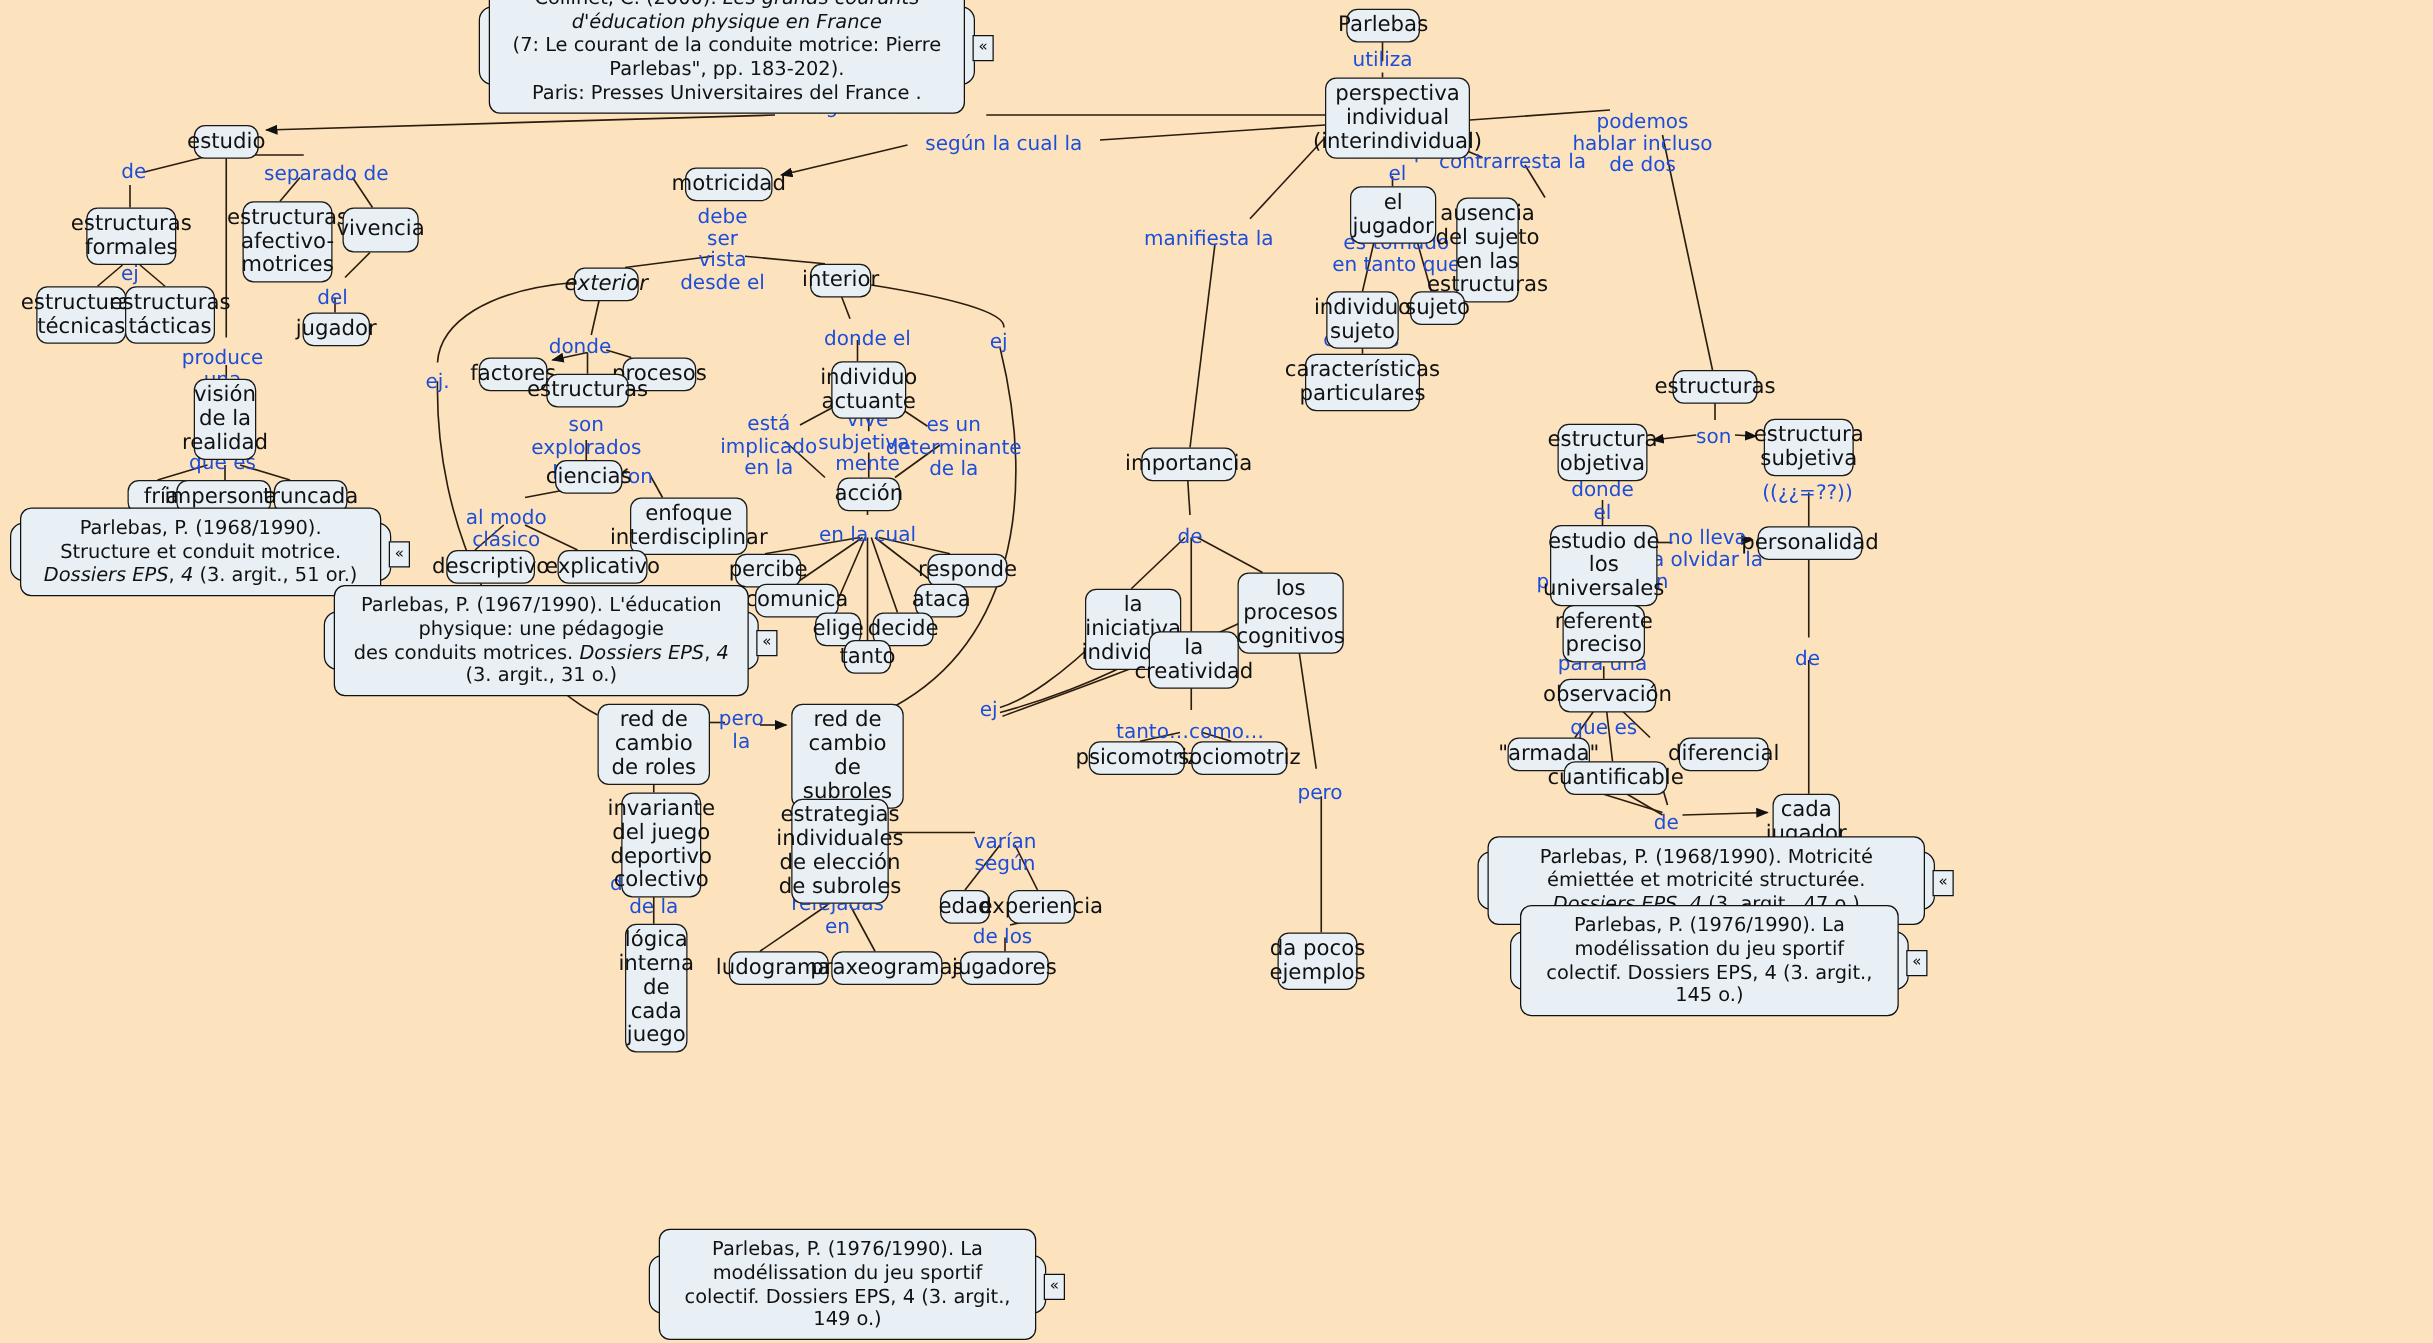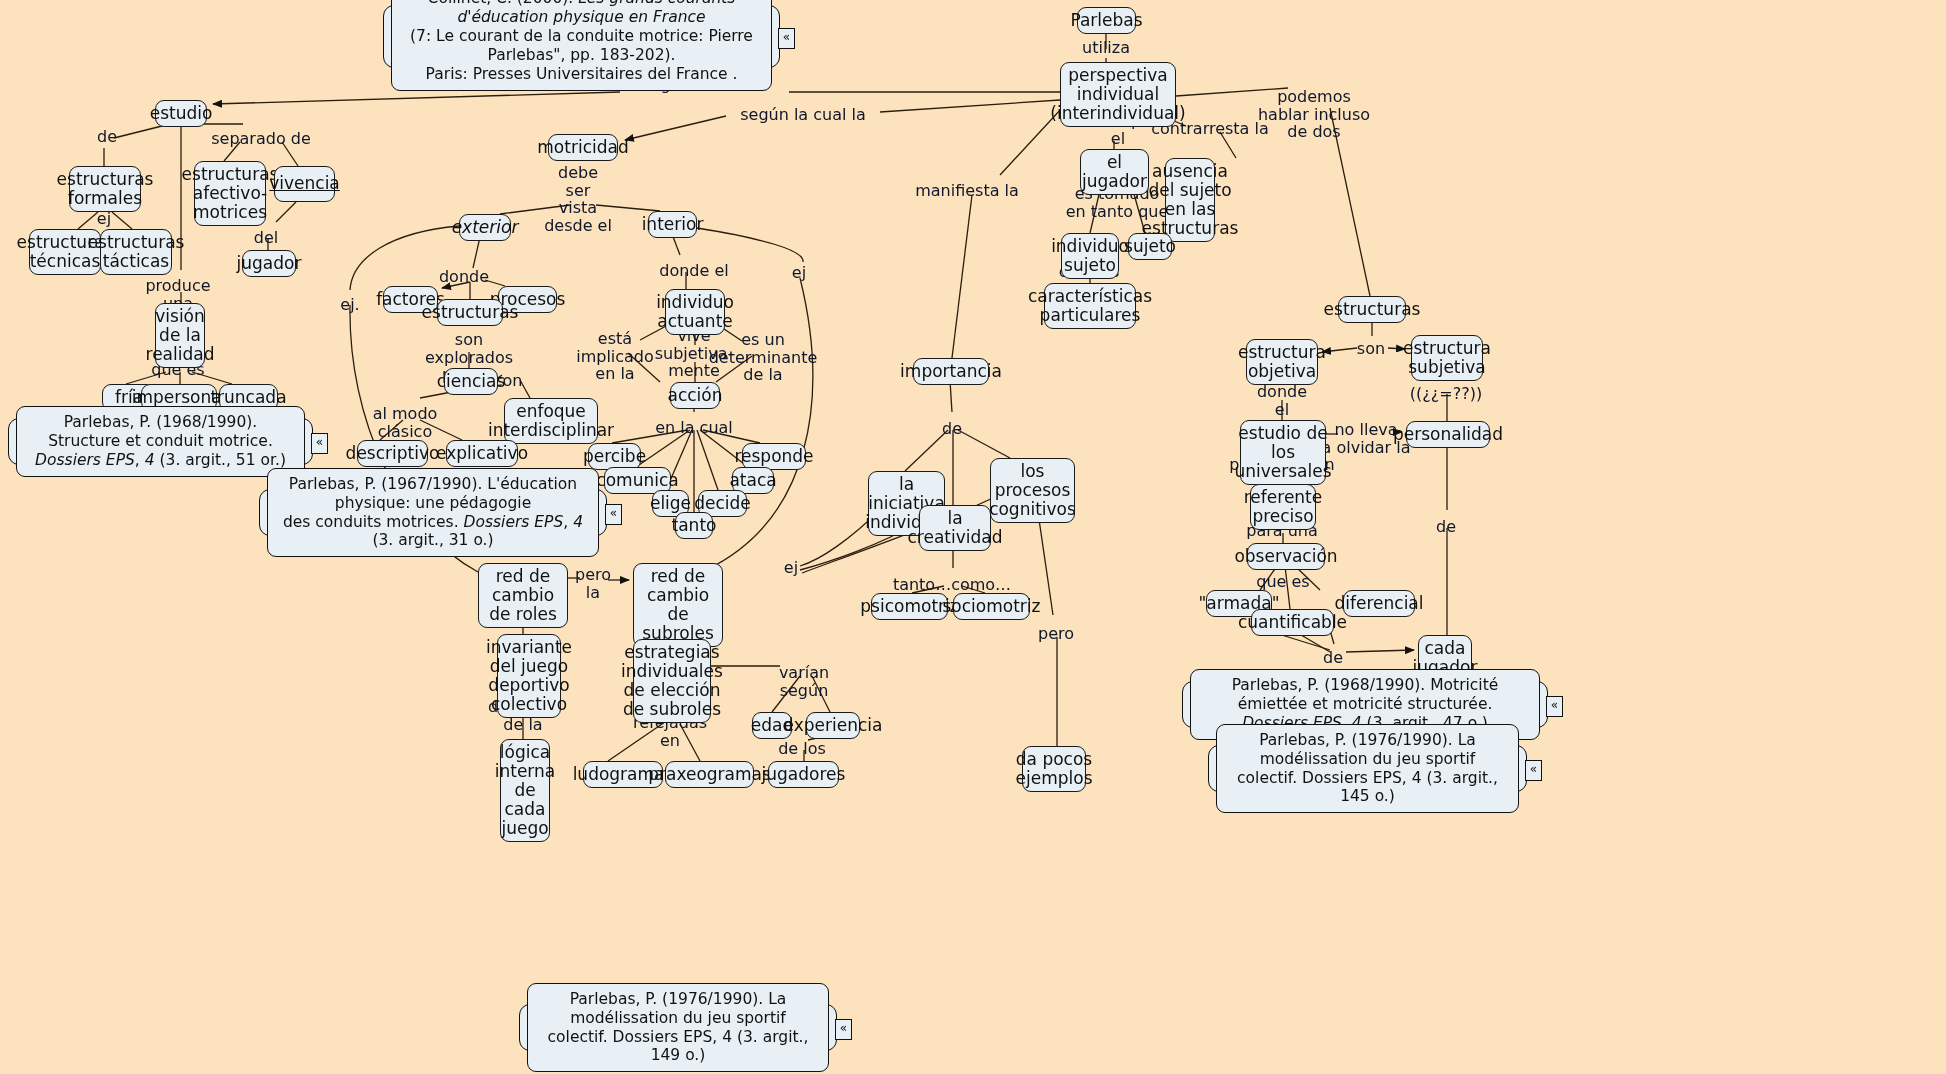--- a/index.html
+++ b/index.html
@@ -28,21 +28,21 @@
     align-items:center;
     justify-content:center;
     padding:3px 9px;
     white-space:pre-line;
     z-index:5;
   }
 
   
   .lp{
     position:absolute;
-    color:#0f172a;
+    color:#1d4ed8;
     font-size:16px;
     line-height:1.1;
     text-align:center;
     white-space:pre-line;
     z-index:4;
     transform:translateX(-50%);
   }
 
   
   .cite{
@@ -258,21 +258,21 @@
       <div class="node" style="left: 1080px; top: 149px; width: 69px; min-height: 24px;">el jugador</div>
       <div class="node" style="left: 1165px; top: 158px; width: 50px; min-height: 53px;">ausencia
 del sujeto
 en las
 estructuras</div>
       <div class="node" style="left: 69px; top: 166px; width: 72px; min-height: 36px;">estructuras
 formales</div>
       <div class="node" style="left: 194px; top: 161px; width: 72px; min-height: 46px;">estructuras
 afectivo-
 motrices</div>
-      <div class="node" style="left: 274px; top: 166px; width: 61px; min-height: 36px; text-decoration: underline;">vivencia</div>
+      <div class="node" style="left: 274px; top: 166px; width: 61px; min-height: 36px;">vivencia</div>
       <div class="node" style="left: 459px; top: 214px; width: 52px; min-height: 23px; font-style: italic;">exterior</div>
       <div class="node" style="left: 648px; top: 211px; width: 49px; min-height: 23px;">interior</div>
       <div class="node" style="left: 29px; top: 229px; width: 72px; min-height: 36px;">estructuras
 técnicas</div>
       <div class="node" style="left: 100px; top: 229px; width: 72px; min-height: 36px;">estructuras
 tácticas</div>
       <div class="node" style="left: 1061px; top: 233px; width: 58px; min-height: 23px;">individuo
 sujeto</div>
       <div class="node" style="left: 1128px; top: 233px; width: 44px; min-height: 23px;">sujeto</div>
       <div class="node" style="left: 242px; top: 250px; width: 54px; min-height: 23px;">jugador</div>

